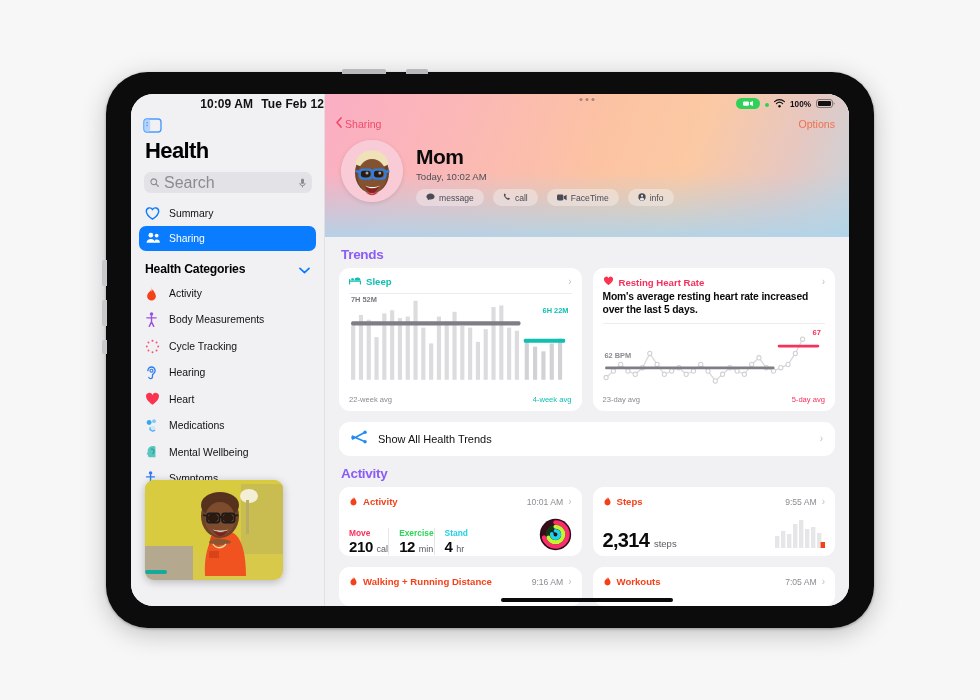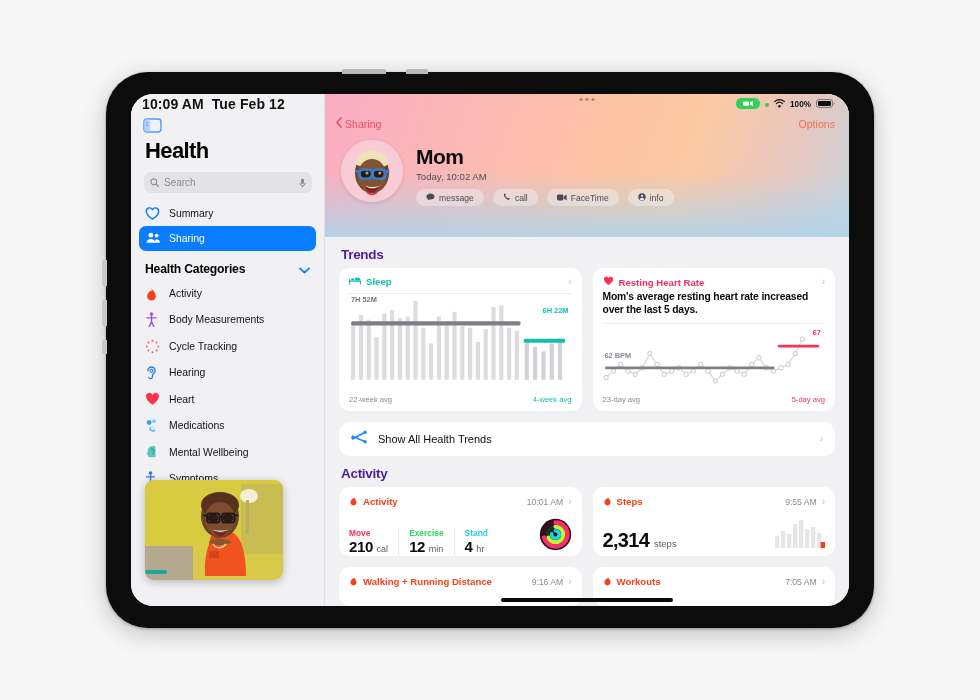--- a/index.html
+++ b/index.html
@@ -35,34 +35,35 @@
   .btn-left3 { left:-4px; top:268px; width:5px; height:14px; border-radius:2px 0 0 2px;}
 
   
   .sidebar {
     width:194px; flex:0 0 194px; background:#f1f1f4;
     position:relative; overflow:hidden;
     border-right:1px solid #e0e0e4;
   }
   .statusbar {
     height:18px; display:flex; align-items:center; gap:8px;
-    padding:2px 0 0 11px; font-size:14px; font-weight:700; color:#111;
+    padding:2px 0 0 11px; font-size:12px; font-weight:700; color:#111;
     letter-spacing:.1px;
+    justify-content:flex-end;
   }
   .sb-icon { margin:6px 0 0 12px; width:19px; height:15px; }
   .app-title {
     font-size:22px; font-weight:700; letter-spacing:-.6px;
     color:#000; padding:5px 0 0 14px;
   }
   .searchbar {
     margin:8px 12px 0 13px; height:21px; background:#e2e2e7;
     border-radius:7px; display:flex; align-items:center; padding:0 6px;
     gap:5px;
   }
-  .searchbar .ph { font-size:10px; color:#8b8b90; flex:1; }
+  .searchbar .ph { font-size:16px; color:#8b8b90; flex:1; }
 
   .navlist { margin-top:8px; padding:0 8px; }
   .navrow {
     display:flex; align-items:center; gap:9px;
     height:25px; padding:0 6px; border-radius:7px;
     font-size:10.4px; color:#111;
   }
   .navrow.selected { background:#0a7cff; color:#fff; }
 
   .cat-head {
@@ -121,21 +122,21 @@
   .psub { font-size:9.6px; color:#4e4e56; padding-top:4px; }
   .actions { display:flex; gap:9px; padding-top:7px; }
   .act {
     height:17px; padding:0 10px; border-radius:9px;
     background:rgba(255,255,255,.33);
     display:flex; align-items:center; gap:4px;
     font-size:8.6px; color:#4b4b55;
   }
 
   .scroll { position:absolute; left:0; right:0; top:143px; bottom:0; padding:0 14px; }
-  .sec-title { font-size:13.5px; font-weight:700; color:#4c1d95; letter-spacing:-.3px; padding:10px 0 6px 2px; }
+  .sec-title { font-size:13.5px; font-weight:700; color:#8b5cf6; letter-spacing:-.3px; padding:10px 0 6px 2px; }
 
   .row2 { display:flex; gap:11px; }
   .card { background:#fff; border-radius:11px; flex:1; min-width:0; }
 
   .trend-card { padding:8px 10px 7px 10px; height:143px; display:flex; flex-direction:column; }
   .trend-head { display:flex; align-items:center; justify-content:space-between; }
   .trend-label { display:flex; align-items:center; gap:5px; font-size:9.6px; font-weight:700; }
   .chev { color:#c2c2c7; font-size:10px; line-height:1; }
   .trend-text { font-size:10.3px; font-weight:700; color:#0a0a0b; line-height:1.26; padding-top:3px; letter-spacing:-.15px; }
   .hr-line { height:1px; background:#ececee; margin:6px 0 0 0; }
@@ -148,21 +149,21 @@
     display:flex; align-items:center; padding:0 12px; gap:11px;
   }
   .allrow .lbl { flex:1; font-size:11px; color:#101012; }
 
   .act-card { padding:8px 10px 9px 10px; height:69px; }
   .act-head { display:flex; align-items:center; justify-content:space-between; }
   .act-name { display:flex; align-items:center; gap:5px; font-size:9.6px; font-weight:700; color:#f4411a; }
   .act-time { font-size:8.6px; color:#8c8c92; }
   .act-body { display:flex; align-items:flex-end; justify-content:space-between; padding-top:10px; }
   .metrics { display:flex; }
-  .metric { padding-right:10px; margin-right:10px; border-right:1px solid #e6e6e9; }
+  .metric { margin-right:10px; border-right:1px solid #e6e6e9; }
   .metric:last-child { border-right:none; margin-right:0; padding-right:0; }
   .m-lab { font-size:8.4px; font-weight:700; }
   .m-val { font-size:15px; font-weight:700; color:#0b0b0c; letter-spacing:-.4px; }
   .m-val small { font-size:9px; font-weight:400; color:#5a5a61; letter-spacing:0; }
   .big-val { font-size:20px; font-weight:700; color:#0b0b0c; letter-spacing:-.7px; }
   .big-val small { font-size:9.5px; font-weight:400; color:#5a5a61; letter-spacing:0; }
 
   .foot-card { padding:8px 10px; height:39px; }
 
   .homebar {

